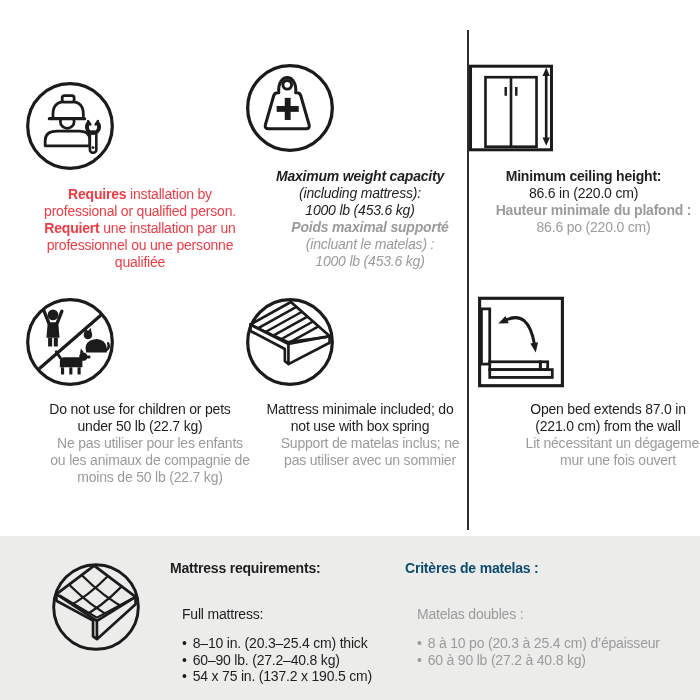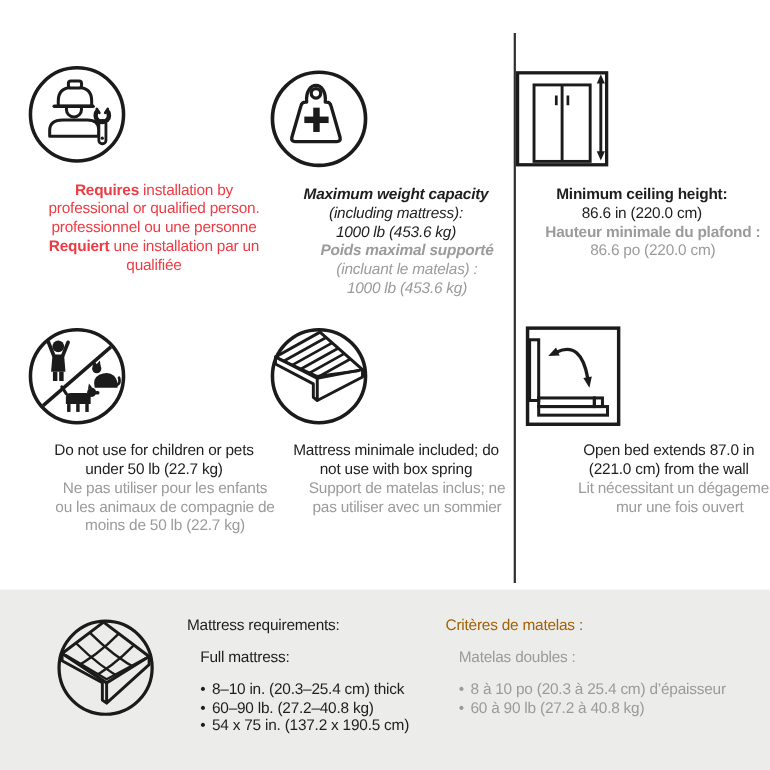--- a/index.html
+++ b/index.html
@@ -22,56 +22,56 @@
   .red { color:var(--accent_red,#ee3c45); }
   .gray { color:var(--text_gray,#9b9b9b);padding-left:20px; }
   .footer {
     position:absolute; left:0; top:536px; width:700px; height:164px;
     background:var(--footer_bg,#ececeb);
   }
   .footer .icon { position:absolute; left:50px; top:25px; margin:0; }
   .fcol { position:absolute; top:24px; font-size:14px; letter-spacing:-0.2px; }
   .fcol.en { left:170px; }
   .fcol.fr { left:405px; color:var(--text_gray,#9b9b9b); }
-  .ftitle { font-weight:400; line-height:17px; margin:0 0 12px 0; }
-  .fcol.fr .ftitle { color:#a16207; }
+  .ftitle { font-weight:700; line-height:17px; margin:0 0 29px 0; }
+  .fcol.fr .ftitle { color:#0c4a6e; }
   .fsub { line-height:17px; margin:12px; }
   .blist { list-style:none; margin:12px; padding:0; }
   .blist li { line-height:16.5px; white-space:nowrap; }
   .blist li::before { content:"•"; margin-right:6px; }
   svg { display:block; }
 </style>
 </head>
 <body>
 
 <div class="canvas">
 
   <div class="divider"></div>
 
-  <section class="cell" style="left:24px; top:58px; width:232px;">
+  <section class="cell" style="left:24px; top:80px; width:232px;">
     <span class="icon">
       <svg width="92" height="92" viewBox="0 0 100 100" fill="none" stroke="currentColor">
         <circle cx="50" cy="50" r="46" stroke-width="3.5"></circle>
         <circle cx="47" cy="45" r="7.5" stroke-width="3"></circle>
         <path d="M31.5,42 L31.5,37 Q31.5,23.5 45,23.5 L51,23.5 Q64.5,23.5 64.5,37 L64.5,42 Z" fill="#fff" stroke-width="3" stroke-linejoin="round"></path>
         <rect x="41.5" y="17" width="13" height="7" rx="2.5" fill="#fff" stroke-width="3"></rect>
         <path d="M27.5,42 L66,42" stroke-width="3.4" stroke-linecap="round"></path>
         <path d="M23,71.5 L23,66 Q23,55.5 36,55.5 L60,55.5 Q71.5,55.5 71.5,65 L71.5,71.5 Z" fill="#fff" stroke-width="3" stroke-linejoin="round"></path>
         <rect x="71.6" y="56" width="7" height="23" rx="3.3" fill="#fff" stroke-width="2.8"></rect>
         <circle cx="75" cy="51" r="6.6" stroke-width="4.4"></circle>
         <path d="M75,51 L66.5,40 L83.5,40 Z" fill="#fff" stroke="none"></path>
         <path d="M69.6,44.6 L72.1,48.4 M80.4,44.6 L77.9,48.4" stroke-width="2.6" stroke-linecap="round"></path>
         <circle cx="75" cy="73.5" r="1.6" fill="currentColor" stroke="none"></circle>
       </svg>
     </span>
     <div class="txt red">
       <span class="ln"><b class="b">Requires</b><span> installation by</span></span>
       <span class="ln">professional or qualified person.</span>
+      <span class="ln"><b class="b">Requiert</b><span> une installation par un</span></span>
       <span class="ln">professionnel ou une personne</span>
-      <span class="ln"><b class="b">Requiert</b><span> une installation par un</span></span>
       <span class="ln">qualifiée</span>
     </div>
   </section>
 
   <section class="cell" style="left:244px; top:62px; width:232px;font-style:italic;">
     <span class="icon">
       <svg width="92" height="92" viewBox="0 0 100 100" fill="none" stroke="currentColor">
         <circle cx="50" cy="50" r="46" stroke-width="3.6"></circle>
         <path d="M26.5,72.5 Q22.3,72.5 23.2,68.3 L32.2,37 Q33.1,33.5 36.6,33.5 L37.8,33.5 C36,11.5 58,11.5 56.2,33.5 L57.4,33.5 Q60.9,33.5 61.8,37 L70.8,68.3 Q71.7,72.5 67.5,72.5 Z" fill="#fff" stroke-width="3.3" stroke-linejoin="round"></path>
         <circle cx="47" cy="24.8" r="4.7" fill="#fff" stroke-width="3.2"></circle>

